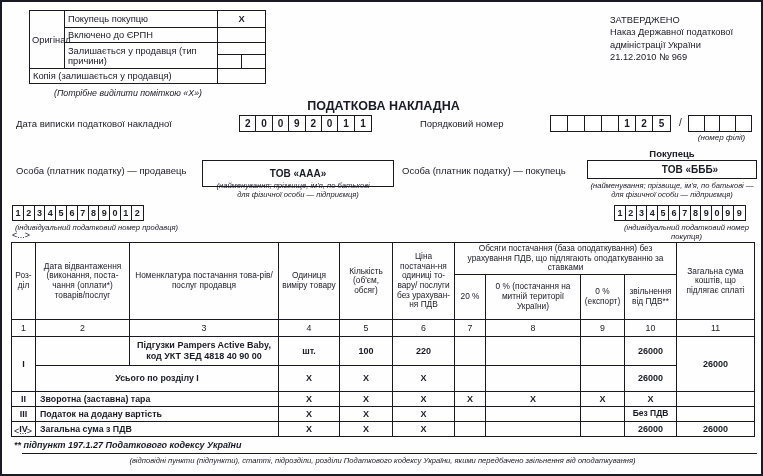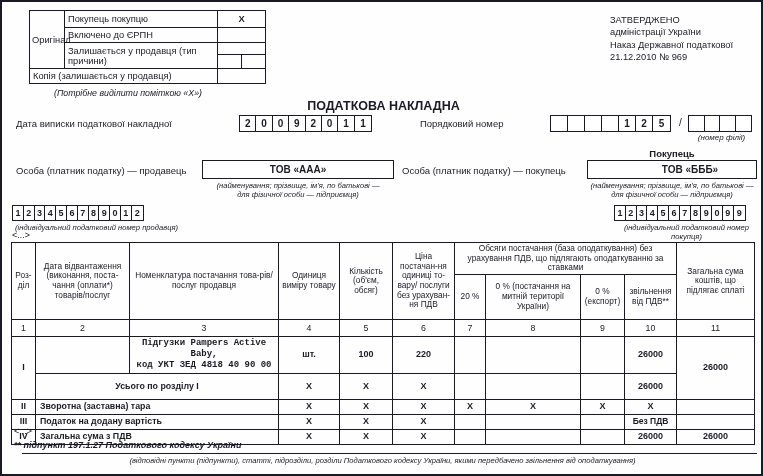--- a/index.html
+++ b/index.html
@@ -44,21 +44,21 @@
     text-align:center; vertical-align:middle; padding:1px 2px; }
   table.main tr.h1 { height:28px; }
   table.main tr.h2 { height:45px; }
   table.main tr.num { height:17px; }
   table.main tr.num td { font-size:8.8px; }
   table.main tr.r1 { height:29px; }
   table.main tr.rt { height:26px; }
   table.main tr.rx { height:15px; }
   table.main td.v { font-weight:bold; font-size:9px; }
   table.main td.lbl { text-align:left; padding-left:4px; font-weight:bold; font-size:8.8px; }
-  table.main td.nom { font-weight:bold; font-size:9px; line-height:1.25;font-family:Liberation Mono, monospace; }
+  table.main td.nom { font-weight:bold; font-size:9px; line-height:1.25; }
   table.main td.sec { font-weight:bold; font-size:9px; }
 
   .smallcap { font-style:italic; font-size:7.6px; line-height:1.2; }
   .fnline { height:1px; background:#1a1a26; }
 </style>
 </head>
 <body>
 
 <div class="page">
 
@@ -86,22 +86,22 @@
     <tr style="height:15px;">
       <td colspan="2">Копія (залишається у продавця)</td>
       <td class="xcell"></td>
     </tr>
   </tbody>
     </table>
   <div class="abs i" style="left:52px; top:86px; font-size:8.8px;">(Потрібне виділити поміткою «Х»)</div>
 
   <div class="abs" style="left:608px; top:12px; font-size:9.3px; line-height:12.4px;">
     <div>ЗАТВЕРДЖЕНО</div>
+    <div>Наказ Державної податкової</div>
     <div>адміністрації України</div>
-    <div>Наказ Державної податкової</div>
     <div>21.12.2010 № 969</div>
   </div>
 
   <div class="abs b c" style="left:0; top:97px; width:763px; font-size:12.5px;">ПОДАТКОВА НАКЛАДНА</div>
 
   <div class="abs" style="left:14px; top:116px; font-size:9.5px;">Дата виписки податкової накладної</div>
   <div class="cells date-cells abs" style="left:237px; top:113px;">
       <span>2</span>
       <span>0</span>
       <span>0</span>
@@ -125,21 +125,21 @@
   <div class="cells branch-cells abs" style="left:686px; top:113px;">
       <span></span>
       <span></span>
       <span></span>
       <span></span>
     </div>
   <div class="abs i" style="left:686px; top:131px; width:67px; text-align:center; font-size:8px;">(номер філії)</div>
 
   <div class="abs b c" style="left:200px; top:162px; width:192px; font-size:9.5px;">Продавець</div>
   <div class="abs" style="left:14px; top:163px; font-size:9.5px;">Особа (платник податку) — продавець</div>
-  <div class="namebox abs" style="left:200px; top:158px; width:192px; height:19px;">ТОВ «ААА»</div>
+  <div class="namebox abs" style="left:200px; top:158px; width:192px; height:27px;">ТОВ «ААА»</div>
   <div class="abs smallcap c" style="left:200px; top:179px; width:192px;">
     <div>(найменування; прізвище, ім'я, по батькові —</div>
     <div>для фізичної особи — підприємця)</div>
   </div>
 
   <div class="abs" style="left:400px; top:163px; font-size:9.5px;">Особа (платник податку) — покупець</div>
   <div class="abs b c" style="left:585px; top:146px; width:170px; font-size:9.5px;">Покупець</div>
   <div class="namebox abs" style="left:585px; top:158px; width:170px; height:19px;padding-left:36px;">ТОВ «БББ»</div>
   <div class="abs smallcap c" style="left:574px; top:179px; width:192px;">
     <div>(найменування; прізвище, ім'я, по батькові —</div>

